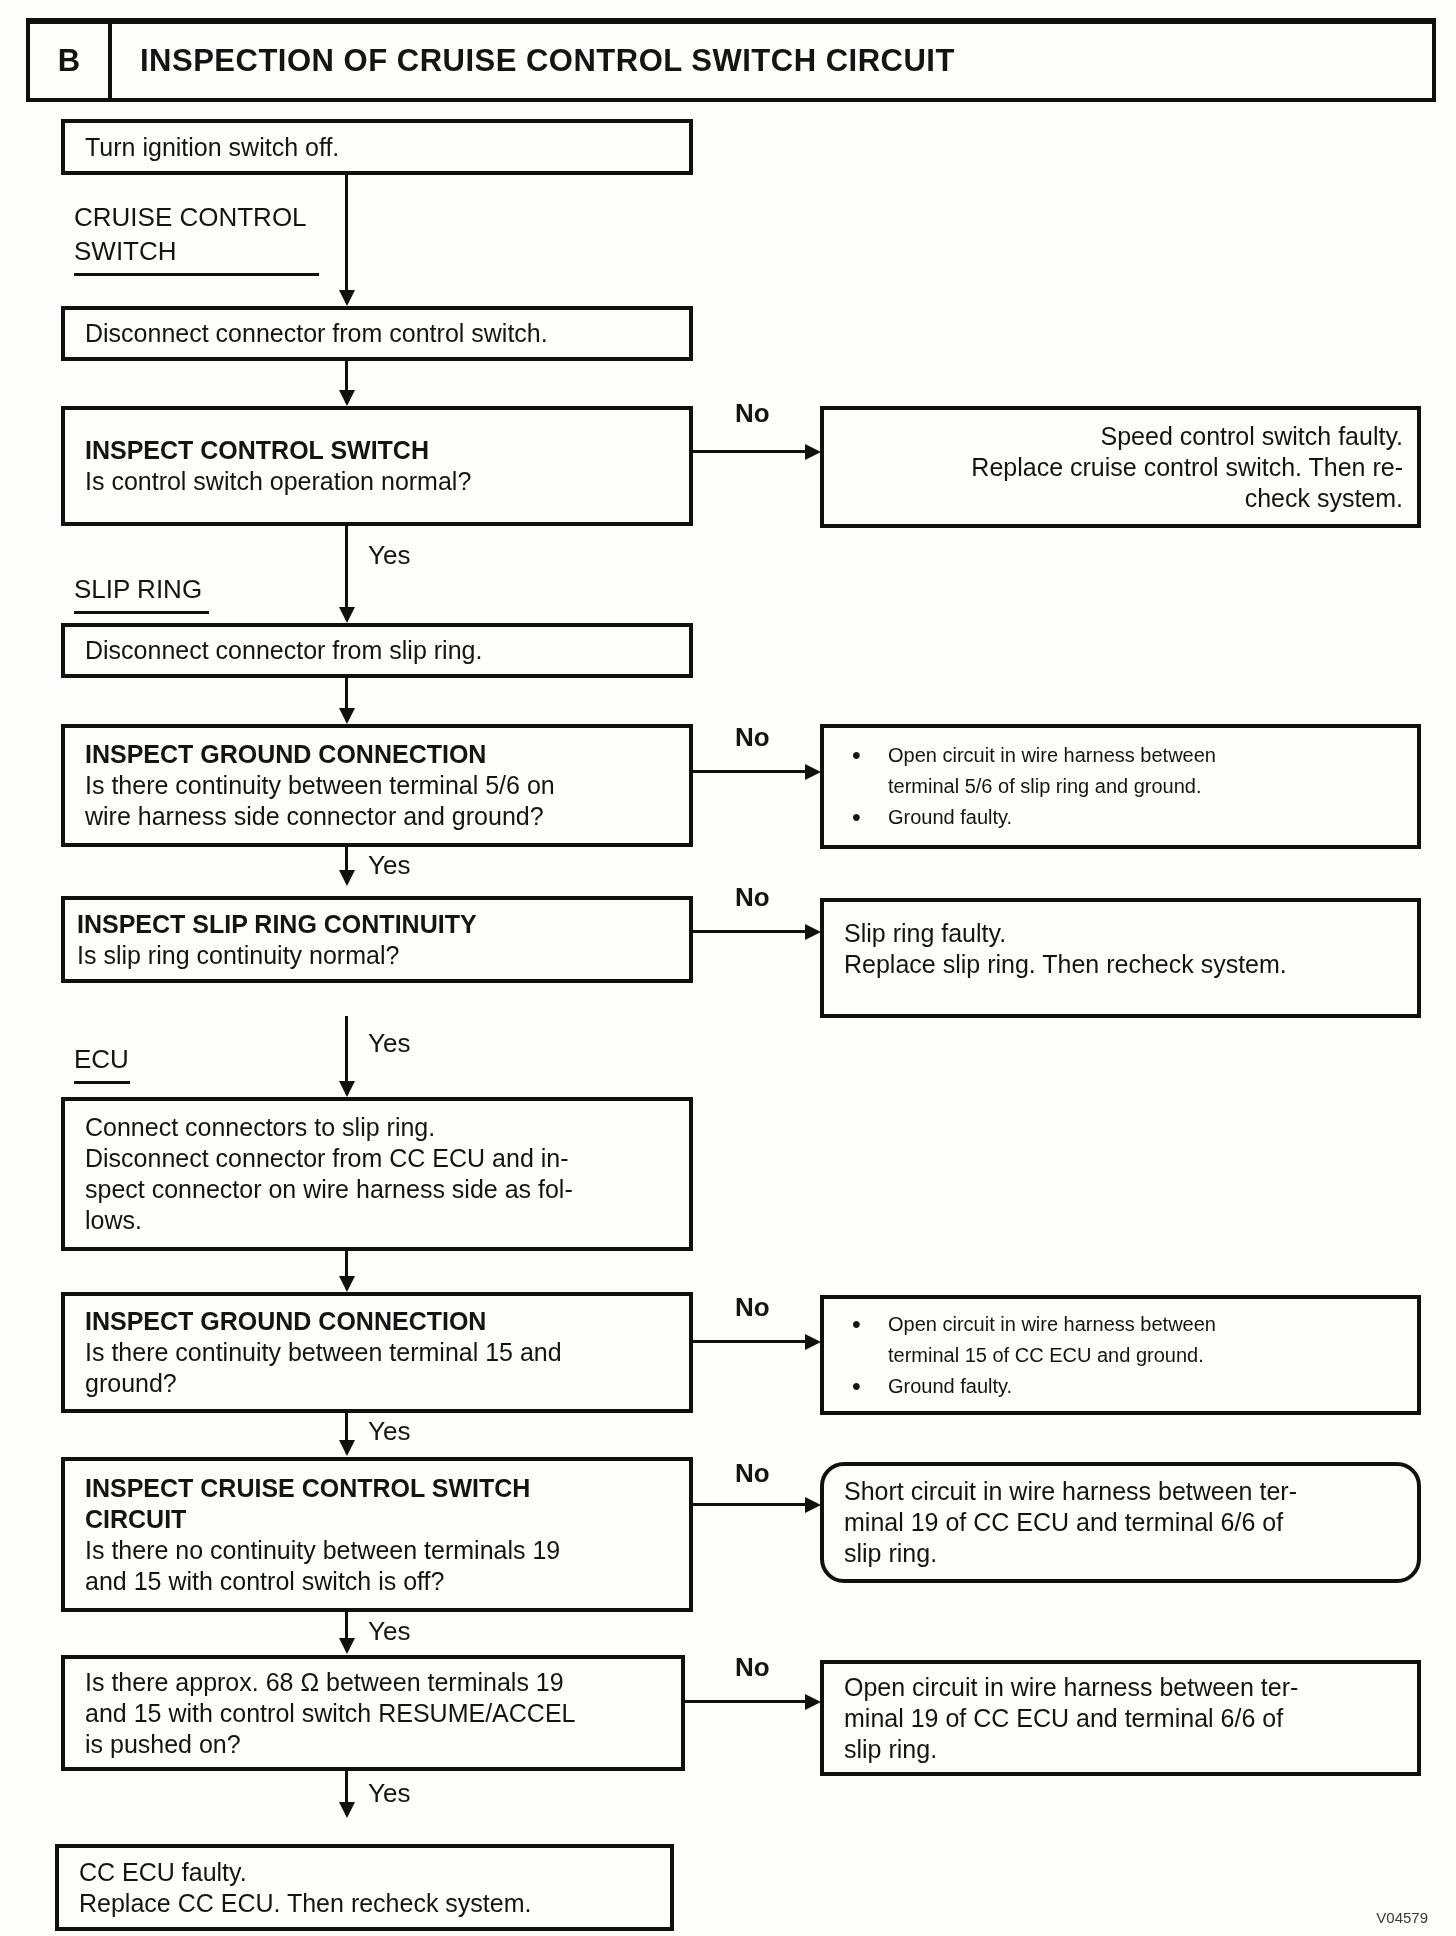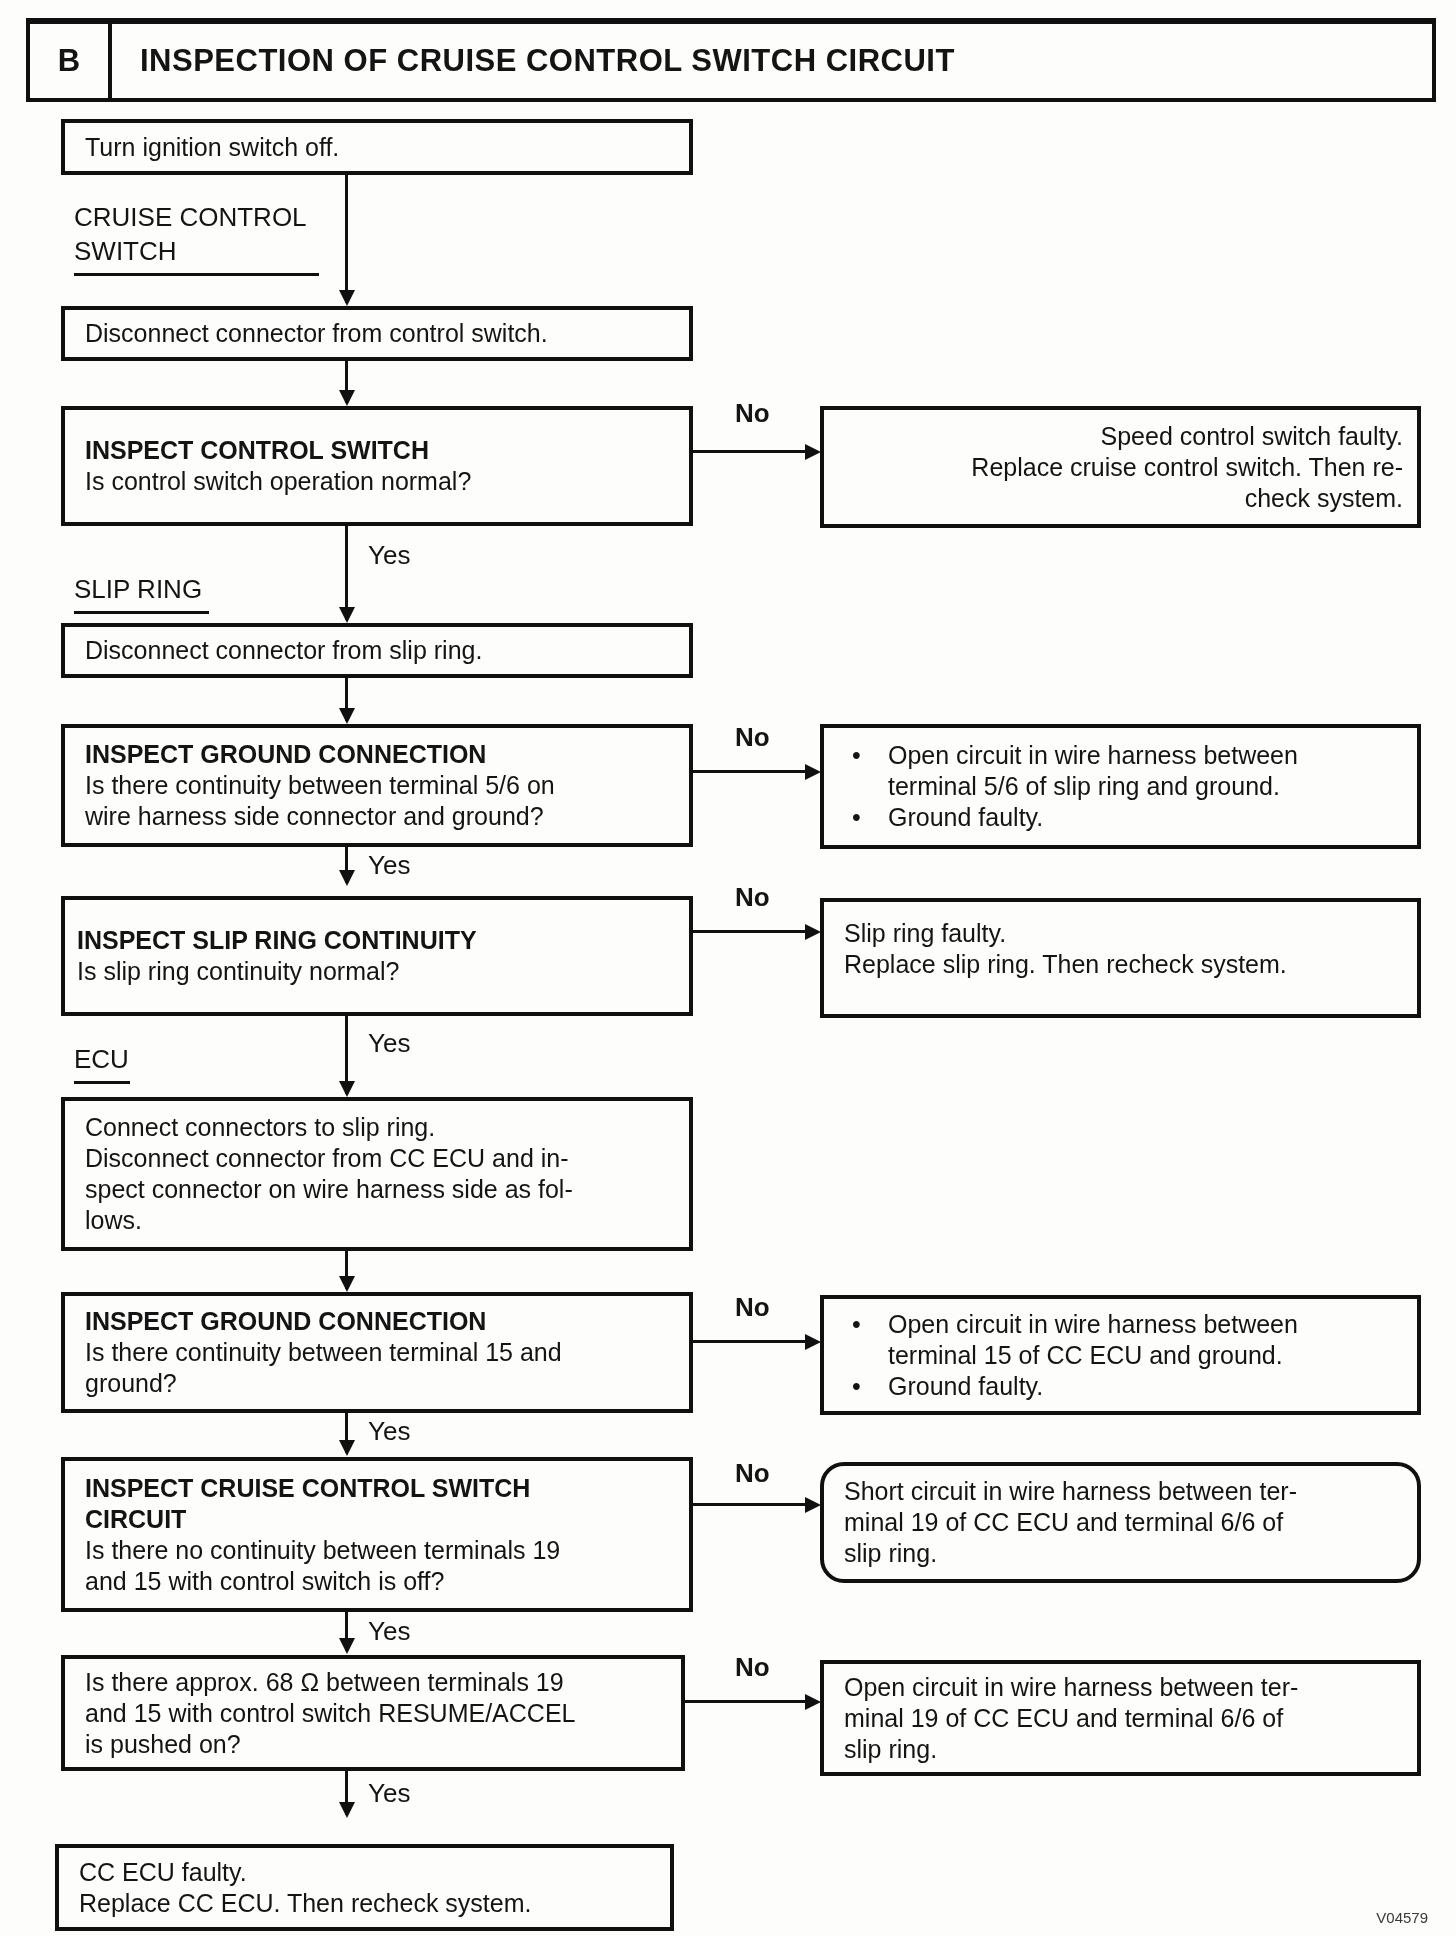--- a/index.html
+++ b/index.html
@@ -51,21 +51,21 @@
   .ahead-right{
     position:absolute;width:0;height:0;
     border-top:8px solid transparent;border-bottom:8px solid transparent;
     border-left:16px solid #101010;
   }
   .yes{position:absolute;font-size:26px;}
   .no{position:absolute;font-size:26px;font-weight:700;}
   
   .brow{display:flex;align-items:flex-start;}
   .bullet{width:36px;flex:0 0 36px;text-align:left;padding-left:8px;font-size:25px;line-height:31px;}
-  .btext{flex:1;font-size:25px;line-height:31px;}
+  .btext{flex:1;font-size:20px;line-height:31px;}
   .fcode{position:absolute;right:28px;bottom:10px;font-size:15px;color:#3a3a3a;}
 </style>
 </head>
 <body>
 
 <div class="page">
 
   <div class="hdr">
     <div class="hdr-letter">B</div>
     <div class="hdr-title">INSPECTION OF CRUISE CONTROL SWITCH CIRCUIT</div>
@@ -135,21 +135,21 @@
     <div class="brow">
       <span class="bullet">•</span>
       <span class="btext ml">Ground faulty.</span>
     </div>
   </div>
 
   <div class="yes" style="left:368px;top:850px;">Yes</div>
   <div class="vline" style="left:345px;top:847px;height:36px;"></div>
   <div class="ahead-down" style="left:339px;top:870px;"></div>
 
-  <div class="fbox" style="left:61px;top:896px;width:632px;height:120px;padding-left:12px;">
+  <div class="fbox" style="left:61px;top:896px;width:632px;height:87px;padding-left:12px;">
     <div class="t ml">INSPECT SLIP RING CONTINUITY</div>
     <div class="ml">Is slip ring continuity normal?</div>
   </div>
 
   <div class="no" style="left:735px;top:882px;">No</div>
   <div class="hline" style="left:693px;top:930px;width:114px;"></div>
   <div class="ahead-right" style="left:805px;top:924px;"></div>
 
   <div class="fbox" style="left:820px;top:898px;width:601px;height:120px;justify-content:flex-start;padding-top:16px;">
     <div class="ml">Slip ring faulty.

